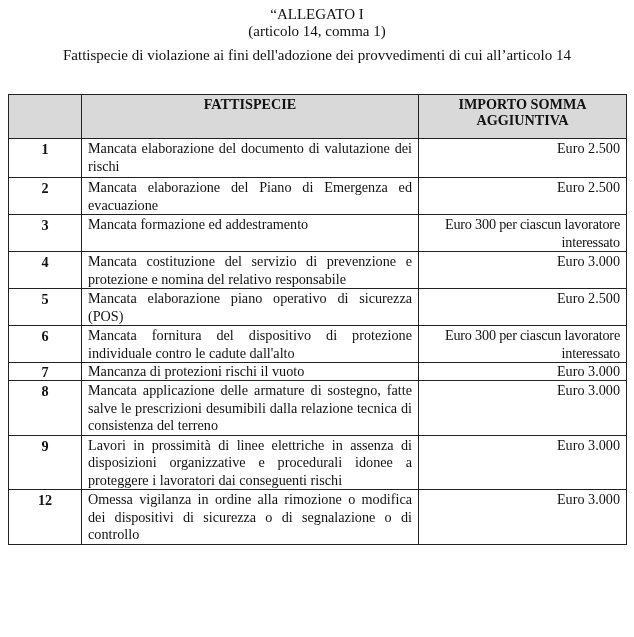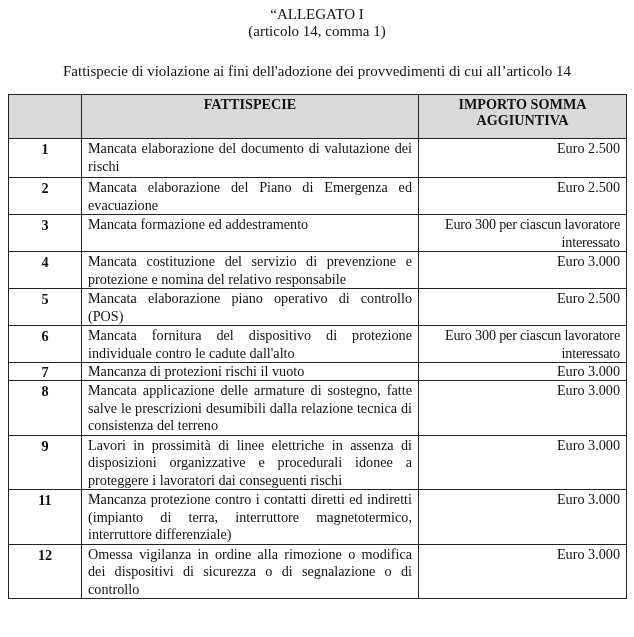--- a/index.html
+++ b/index.html
@@ -7,21 +7,21 @@
     width: 634px; height: 637px; overflow: hidden; position: relative;
     font-family: "Liberation Serif", "DejaVu Serif", serif;
     color: #111111;
   }
   .title {
     position: absolute; left: 0; width: 634px; text-align: center;
     font-size: 15px; line-height: 17px;
   }
   #t1 { top: 6px; }
   #t2 { top: 23px; }
-  #t3 { top: 63px; }
+  #t3 { top: 47px; }
   table {
     position: absolute; left: 8px; top: 94px; width: 618px;
     border-collapse: collapse; table-layout: fixed;
     font-size: 14.2px; line-height: 17.5px;
   }
   col.c1 { width: 73px; }
   col.c2 { width: 337px; }
   col.c3 { width: 208px; }
   td, th {
     border: 1.3px solid #222222; vertical-align: top;
@@ -87,21 +87,21 @@
       <td class="desc">Mancata formazione ed addestramento</td>
       <td class="amt tight">Euro 300 per ciascun lavoratore interessato</td>
     </tr>
     <tr class="r4">
       <td class="num">4</td>
       <td class="desc">Mancata costituzione del servizio di prevenzione e protezione e nomina del relativo responsabile</td>
       <td class="amt">Euro 3.000</td>
     </tr>
     <tr class="r5">
       <td class="num">5</td>
-      <td class="desc">Mancata elaborazione piano operativo di controllo (POS)</td>
+      <td class="desc">Mancata elaborazione piano operativo di sicurezza (POS)</td>
       <td class="amt">Euro 2.500</td>
     </tr>
     <tr class="r6">
       <td class="num">6</td>
       <td class="desc">Mancata fornitura del dispositivo di protezione individuale contro le cadute dall'alto</td>
       <td class="amt tight">Euro 300 per ciascun lavoratore interessato</td>
     </tr>
     <tr class="r7">
       <td class="num">7</td>
       <td class="desc">Mancanza di protezioni rischi il vuoto</td>
@@ -110,24 +110,19 @@
     <tr class="r8">
       <td class="num">8</td>
       <td class="desc">Mancata applicazione delle armature di sostegno, fatte salve le prescrizioni desumibili dalla relazione tecnica di consistenza del terreno</td>
       <td class="amt">Euro 3.000</td>
     </tr>
     <tr class="r9">
       <td class="num">9</td>
       <td class="desc">Lavori in prossimità di linee elettriche in assenza di disposizioni organizzative e procedurali idonee a proteggere i lavoratori dai conseguenti rischi</td>
       <td class="amt">Euro 3.000</td>
     </tr>
-    <tr class="r11">
-      <td class="num">11</td>
-      <td class="desc">Mancanza protezione contro i contatti diretti ed indiretti (impianto di terra, interruttore magnetotermico, interruttore differenziale)</td>
-      <td class="amt">Euro 3.000</td>
-    </tr>
     <tr class="r12">
       <td class="num">12</td>
       <td class="desc">Omessa vigilanza in ordine alla rimozione o modifica dei dispositivi di sicurezza o di segnalazione o di controllo</td>
       <td class="amt">Euro 3.000</td>
     </tr>
   </tbody>
 </table>
 
 </body></html>

